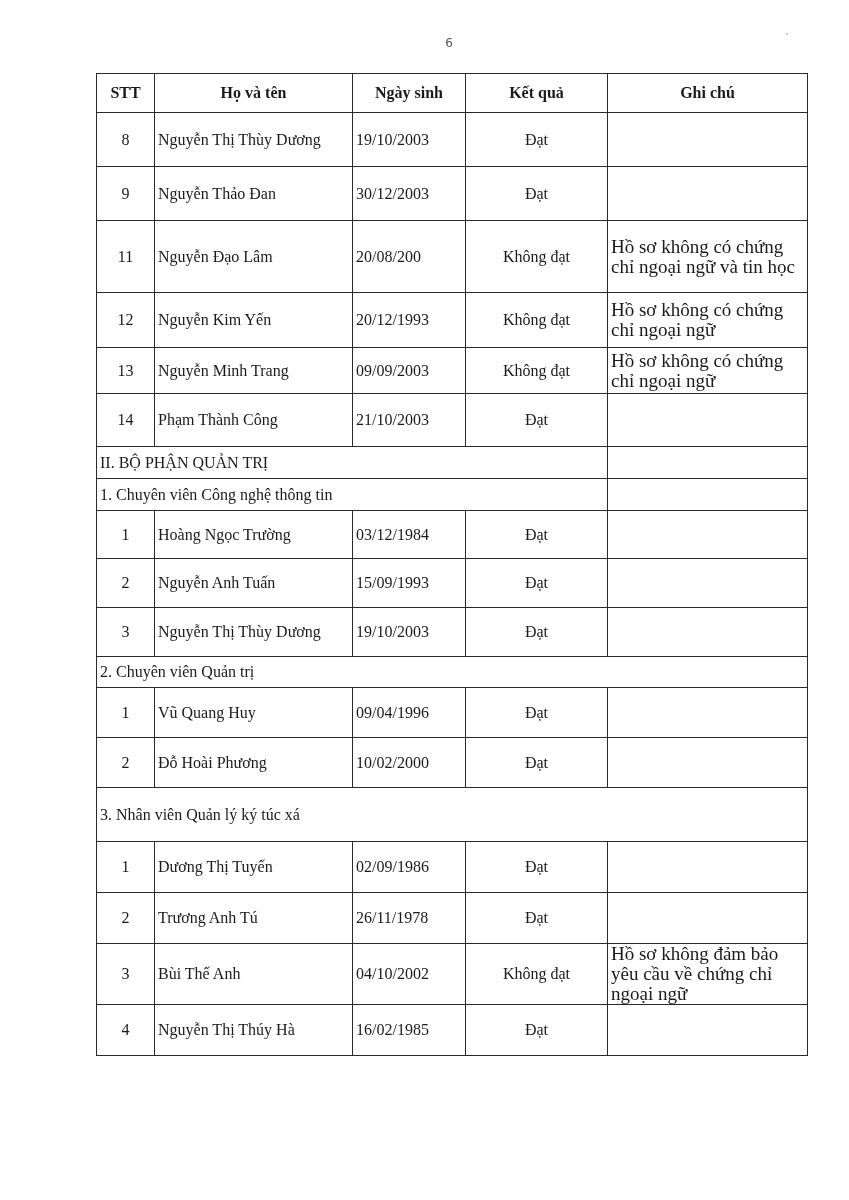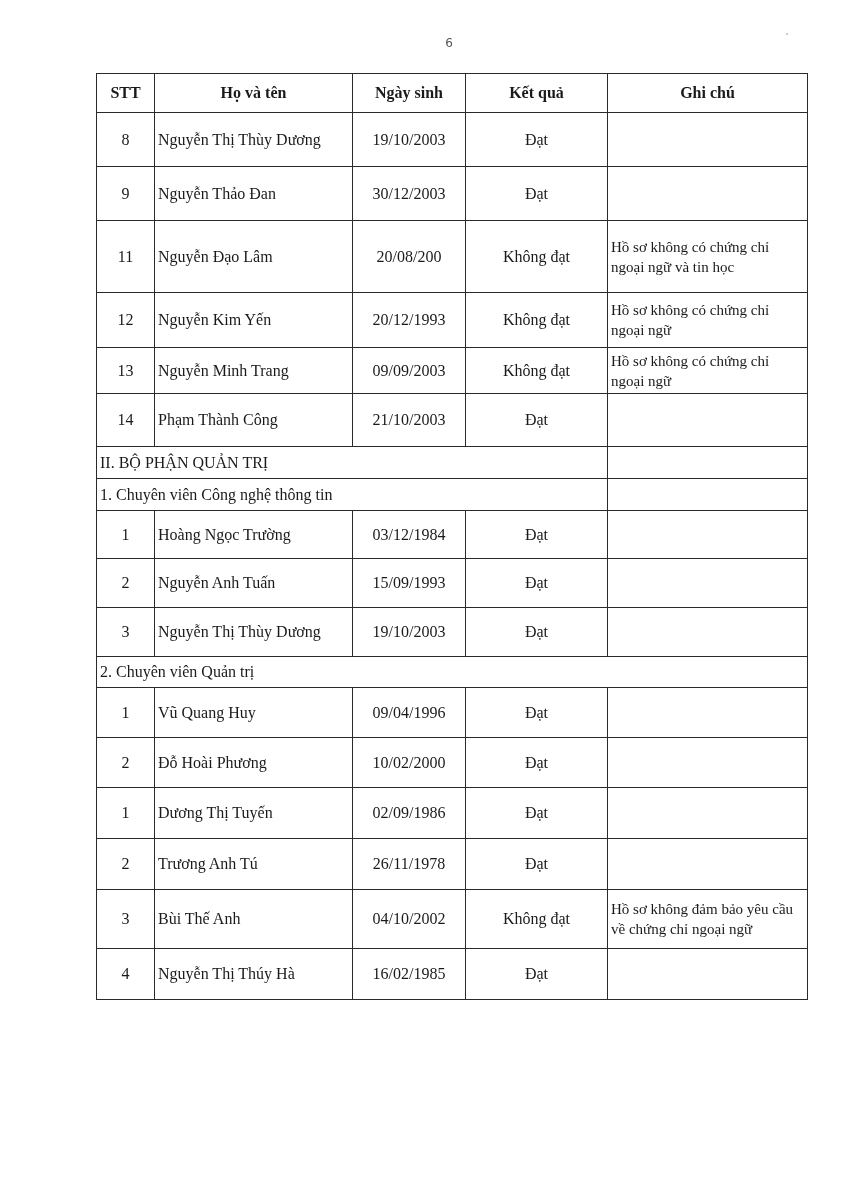--- a/index.html
+++ b/index.html
@@ -56,23 +56,23 @@
       font-size: 16px;
       margin-left: 16px;
     }
     col.c-stt { width: 58px; }
     col.c-name { width: 198px; }
     col.c-dob { width: 113px; }
     col.c-result { width: 142px; }
     col.c-note { width: 200px; }
     td.stt { text-align: center; }
     td.name { text-align: left; padding-left: 2px; }
-    td.dob { text-align: center; }
+    td.dob { }
     td.result { text-align: center; }
-    td.note { text-align: left; padding-left: 3px; font-size: 15px; }
+    td.note { text-align: left; padding-left: 3px; font-size: 19px; }
     td.section {
       font-weight: normal;
       text-align: left;
       padding-left: 2px;
     }
   </style>
 </head>
 <body>
 
 <div class="page-number">6</div>
@@ -182,20 +182,23 @@
       <td class="note"></td>
     </tr>
     <tr style="height:50px">
       <td class="stt">2</td>
       <td class="name">Đỗ Hoài Phương</td>
       <td class="dob">10/02/2000</td>
       <td class="result">Đạt</td>
       <td class="note"></td>
     </tr>
 
+    <tr style="height:54px">
+      <td class="section" colspan="5">3. Nhân viên Quản lý ký túc xá</td>
+    </tr>
     <tr style="height:51px">
       <td class="stt">1</td>
       <td class="name">Dương Thị Tuyến</td>
       <td class="dob">02/09/1986</td>
       <td class="result">Đạt</td>
       <td class="note"></td>
     </tr>
     <tr style="height:51px">
       <td class="stt">2</td>
       <td class="name">Trương Anh Tú</td>

